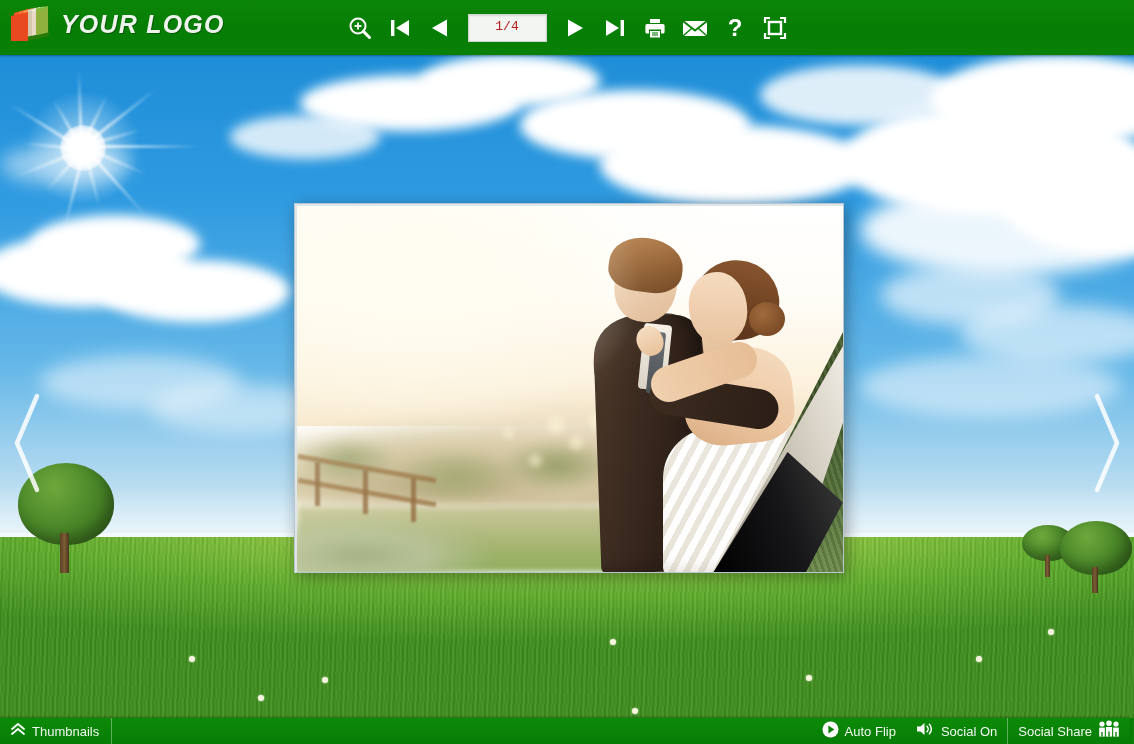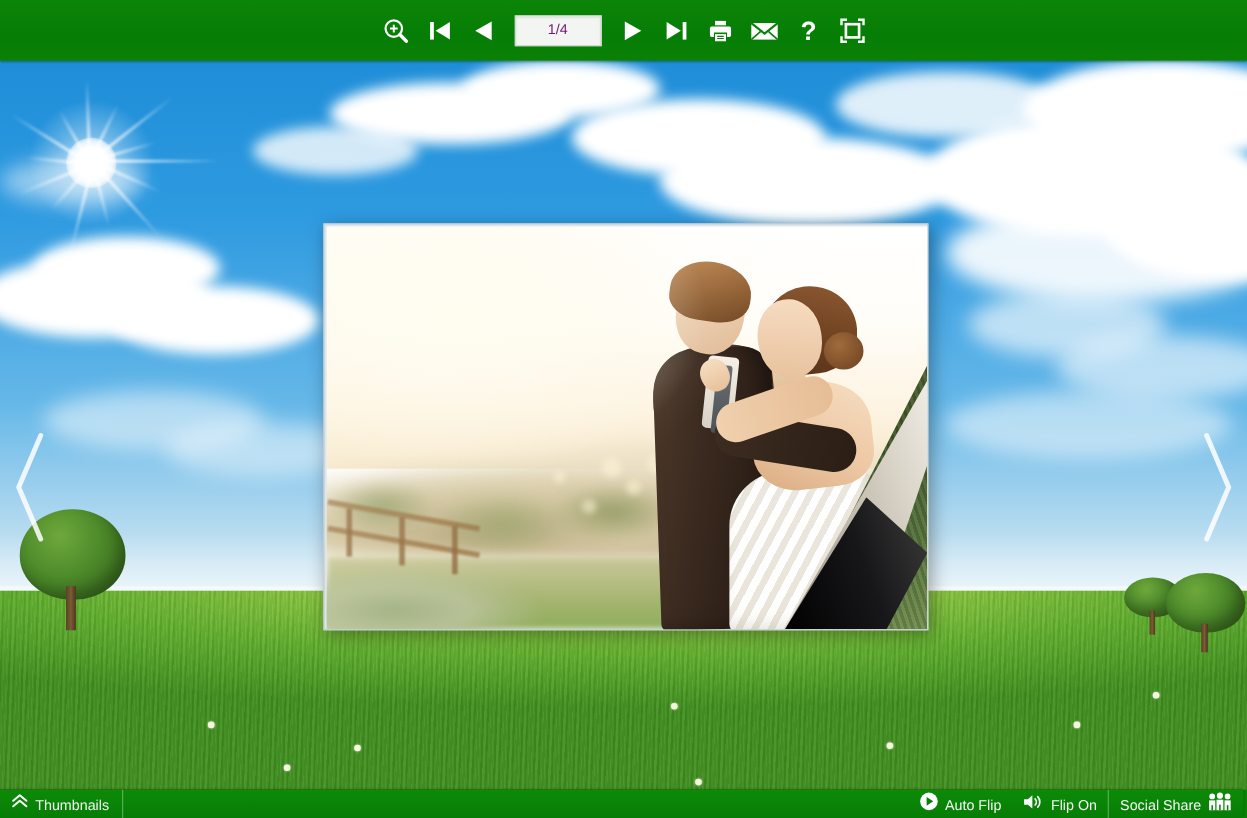--- a/index.html
+++ b/index.html
@@ -31,22 +31,22 @@
     display:flex;align-items:center;justify-content:center;gap:0px;
   }
   .tbtn{
     width:40px;height:44px;display:flex;align-items:center;justify-content:center;
     cursor:pointer;background:transparent;border:0;
   }
   .tbtn svg{display:block;}
   #page-input{
     width:77px;height:26px;margin:0 8px;
     background:#f2f5f2;border:1px solid #cfd6cf;
-    color:#701a75;font-size:13px;text-align:center;
-    font-family:Liberation Sans, sans-serif;
+    color:#b91c1c;font-size:13px;text-align:center;
+    font-family:Liberation Mono, monospace;
     line-height:24px;cursor:text;
     box-shadow:inset 0 1px 2px rgba(0,0,0,.12);
   }
 
   
   #scene{position:absolute;left:0;top:55px;width:1134px;height:663px;overflow:hidden;}
   #sky{
     position:absolute;left:0;top:0;width:1134px;height:500px;
     background:
       linear-gradient(#1f8ed8 0%, #2e9ae0 28%, #64b7e8 62%, #b8dcf0 86%, #dceef7 100%);
@@ -244,20 +244,35 @@
   .bb-item{height:26px;display:flex;align-items:center;gap:6px;padding:0 10px;cursor:pointer;}
   .bb-sep{width:1px;height:26px;background:rgba(255,255,255,.35);}
 </style>
 </head>
 <body>
 
 <div id="app">
 
   <div id="toolbar">
 
+    <div id="logo-area">
+      <span class="logo-mark">
+        <svg width="44" height="40" viewBox="0 0 44 40">
+          <path d="M6 9 L20 5 L20 32 L6 36 Z" fill="#f0592b"></path>
+          <path d="M11 8 L24 4.2 L24 31 L11 34.5 Z" fill="#f5753e"></path>
+          <path d="M16 7 L28 3.6 L28 30 L16 33.5 Z" fill="#fa9a55"></path>
+          <path d="M20 6 L32 3 L32 29.5 L20 32.5 Z" fill="#cfd8c4"></path>
+          <path d="M24 5.2 L36 2.4 L36 29 L24 31.8 Z" fill="#e8eee2"></path>
+          <path d="M28 4.5 L40 2 L40 28.5 L28 31 Z" fill="#7fbf3f"></path>
+          <path d="M3 12 L20 8 L20 37 L3 37 Z" fill="#e8491f"></path>
+          <path d="M20 8 L40 4 L41 32 L20 37 Z" fill="#f06a2e" opacity="0.15"></path>
+        </svg>
+      </span>
+      <span class="logo-text">YOUR LOGO</span>
+    </div>
 
     <div id="tools">
 
       <div class="tbtn" title="Zoom In">
         <span>
           <svg width="26" height="26" viewBox="0 0 26 26">
             <circle cx="11" cy="11" r="7.5" fill="none" stroke="#fff" stroke-width="2"></circle>
             <line x1="11" y1="7.5" x2="11" y2="14.5" stroke="#fff" stroke-width="1.8"></line>
             <line x1="7.5" y1="11" x2="14.5" y2="11" stroke="#fff" stroke-width="1.8"></line>
             <line x1="16.4" y1="16.4" x2="22.5" y2="22.5" stroke="#fff" stroke-width="3" stroke-linecap="round"></line>
@@ -540,21 +555,21 @@
       </div>
 
       <div class="bb-item">
         <span>
           <svg width="19" height="16" viewBox="0 0 19 16">
             <polygon points="1,5.5 4.5,5.5 8.5,2 8.5,14 4.5,10.5 1,10.5" fill="#fff"></polygon>
             <path d="M11 5.2 a4 4 0 0 1 0 5.6" fill="none" stroke="#fff" stroke-width="1.5" stroke-linecap="round"></path>
             <path d="M13.4 3.2 a7 7 0 0 1 0 9.6" fill="none" stroke="#fff" stroke-width="1.5" stroke-linecap="round"></path>
           </svg>
         </span>
-        <span class="bb-label">Flip On</span>
+        <span class="bb-label">Social On</span>
       </div>
 
       <div class="bb-sep"></div>
 
       <div class="bb-item">
         <span class="bb-label">Social Share</span>
         <span>
           <svg width="22" height="18" viewBox="0 0 22 18">
             <circle cx="4" cy="4" r="2.6" fill="#fff"></circle>
             <rect x="1.2" y="7.6" width="5.6" height="9" fill="#fff"></rect>

